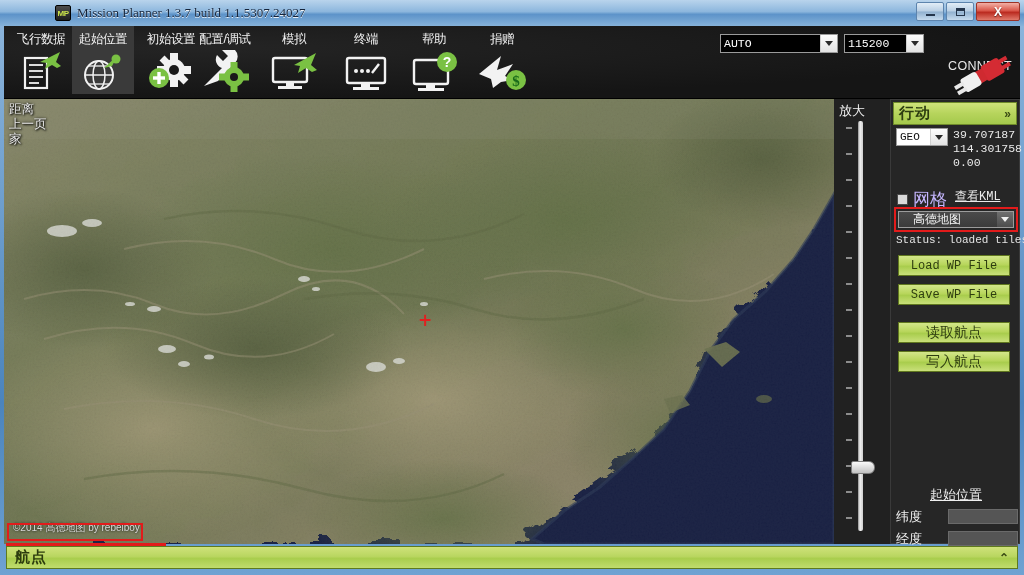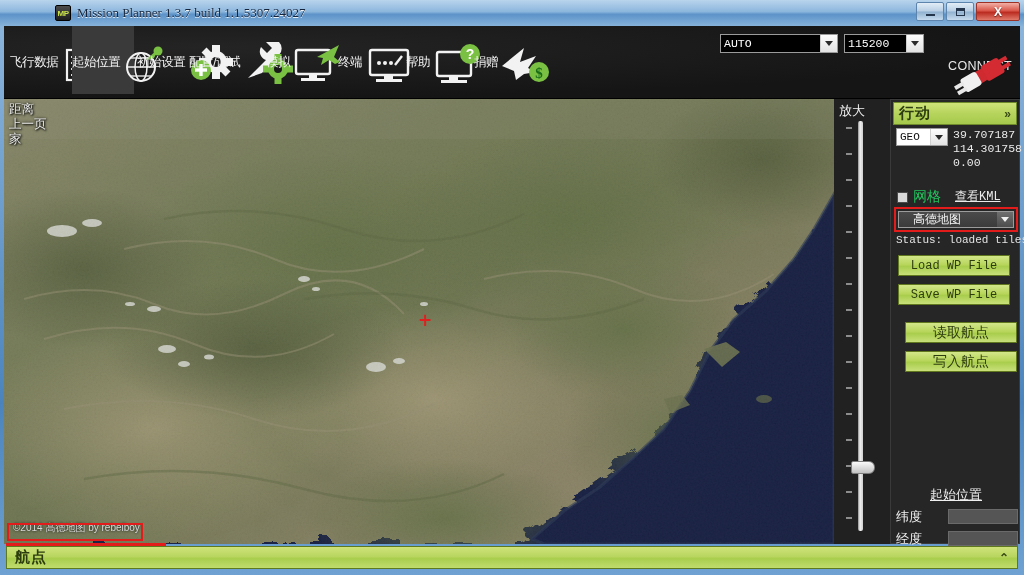--- a/index.html
+++ b/index.html
@@ -60,21 +60,21 @@
   #menustrip {
     position:absolute; left: 4px; top: 26px; width: 1016px; height: 73px;
     background:
       radial-gradient(ellipse at 20% 30%, #242424 0%, #151515 70%),
       #131313;
     border-bottom: 1px solid #000;
     overflow: hidden;
   }
   .menu-item {
     position:absolute; top:0; height:68px;
-    display:flex; flex-direction:row; align-items:center;
+    display:flex; flex-direction:column; align-items:center;
     padding-top: 5px; cursor:pointer;
   }
   .menu-item.active { background: #3a3a3a; }
   .menu-item .mlabel {
     font-size: 12.5px; color:#f2f2f2; white-space:nowrap;
     font-family:"Liberation Sans", sans-serif;
     letter-spacing: -0.4px;
   }
   .menu-item .micon { margin-top: 2px; height: 46px; width:58px; display:flex; align-items:center; justify-content:center; }
 
@@ -165,21 +165,21 @@
 
   .ap-geo-row { position:absolute; left:5px; top:28px; display:flex; }
   #geo-combo { position:relative; width:52px; height:18px; }
   .coords {
     margin-left:5px; color:#eaeaea;
     font-family:"Liberation Mono", monospace; font-size:11.5px; line-height:14px;
   }
 
   #grid-row { position:absolute; left:6px; top:88px; display:flex; align-items:center; gap:5px;}
   .chk { width:11px; height:11px; background:#d9d9d9; border:1px solid #4a4a4a; }
-  #grid-row .lbl { color:#22c55e; font-size:14px; }
+  #grid-row .lbl { color:#c4b5fd; font-size:17px; }
   #kml-link { position:absolute; left:64px; top:88px; color:#eaeaea; font-size:12px;
               text-decoration:underline; font-family:"Liberation Mono", monospace; }
 
   #map-source-box {
     position:absolute; left:3px; top:107px; width:124px; height:25px;
     border:2px solid #e21b1b;
   }
   #map-source-combo {
     position:absolute; left:7px; top:111px; width:116px; height:17px;
     background:#fff; border:1px solid #9b9b9b; display:flex; align-items:center;
@@ -201,21 +201,21 @@
   }
 
   .gbtn {
     position:absolute; left:7px; width:112px; height:21px;
     background:linear-gradient(180deg,#d3e68a 0%,#b8d65c 45%,#a9cd4d 55%,#c9e07a 100%);
     border:1px solid #61781f;
     display:flex; align-items:center; justify-content:center;
     color:#2e3d10; cursor:pointer;
   }
   .gbtn.mono { font-family:"Liberation Mono", monospace; font-size:12px; }
-  .gbtn.cjk  { font-size:14px;margin-left:7px; }
+  .gbtn.cjk  { font-size:14px; }
 
   #homepos-title {
     position:absolute; left:0; top:386px; width:130px; text-align:center;
     color:#f0f0f0; font-size:13px; text-decoration:underline;
   }
   .field-row { position:absolute; left:5px; height:17px; display:flex; align-items:center; }
   .field-row .flabel { color:#f0f0f0; font-size:13px; width:52px; }
   .field-row .finput { width:70px; height:15px; background:#555; border:1px solid #6a6a6a; }
 
   

